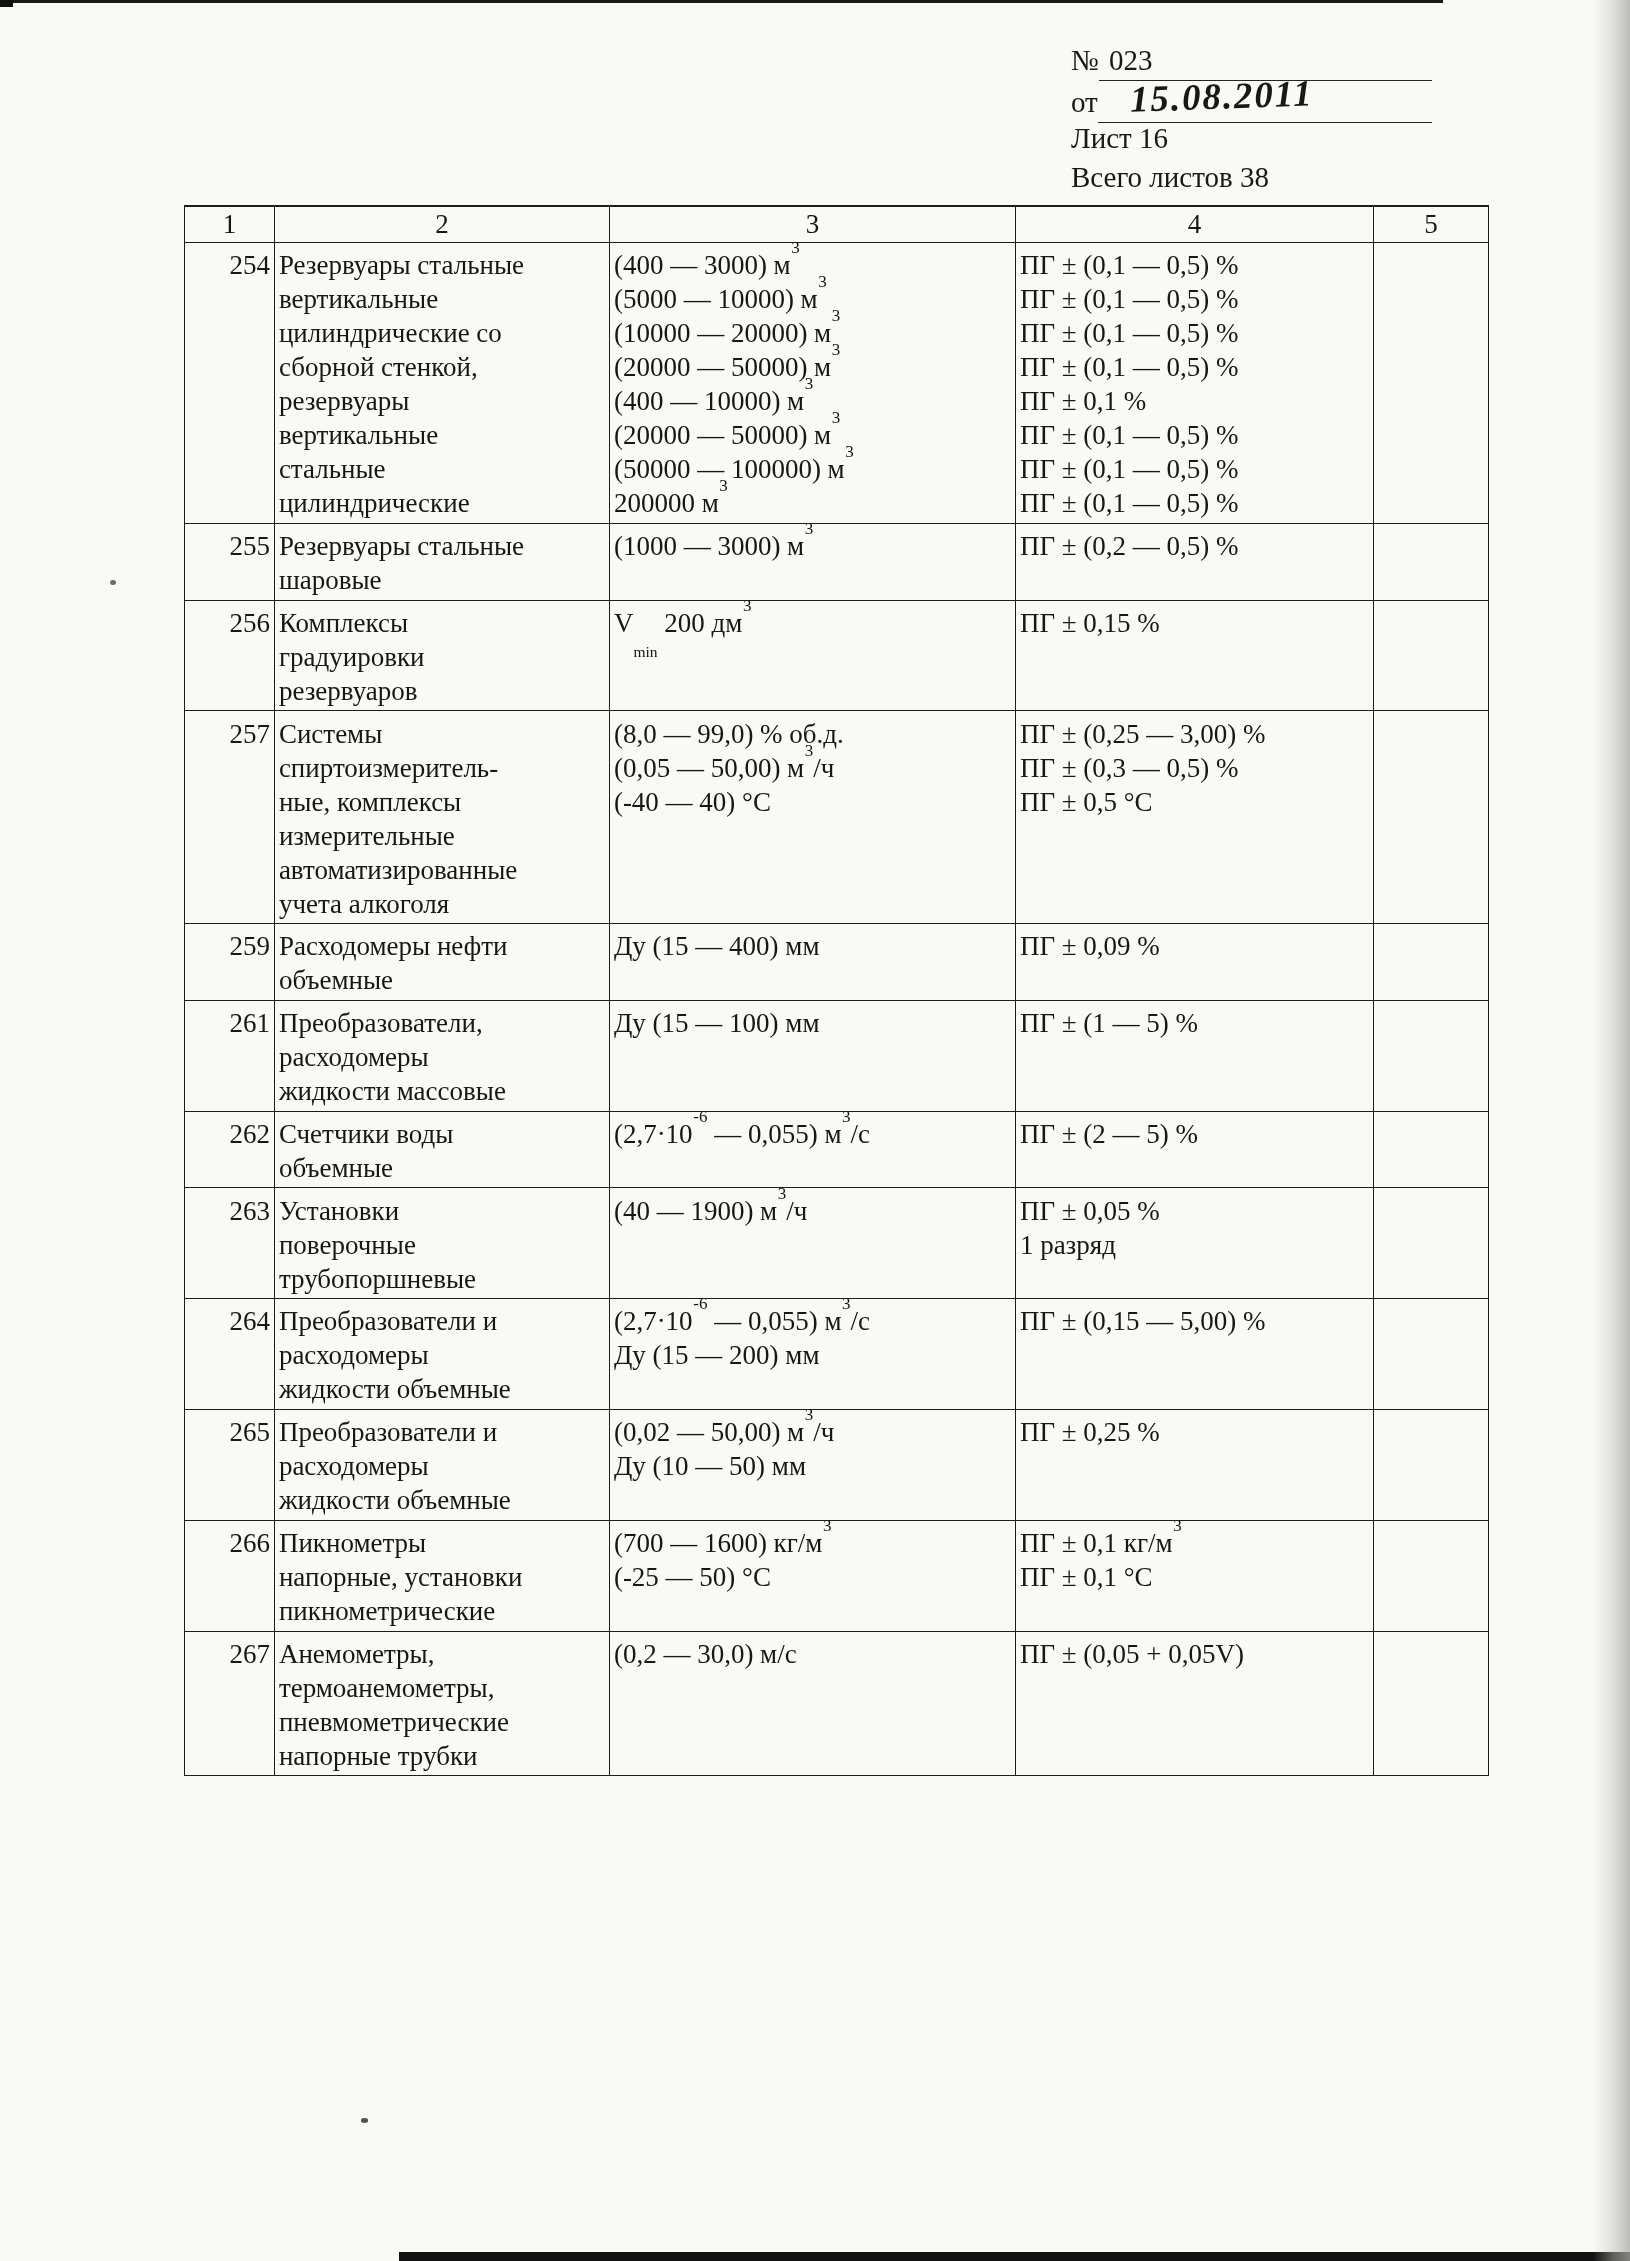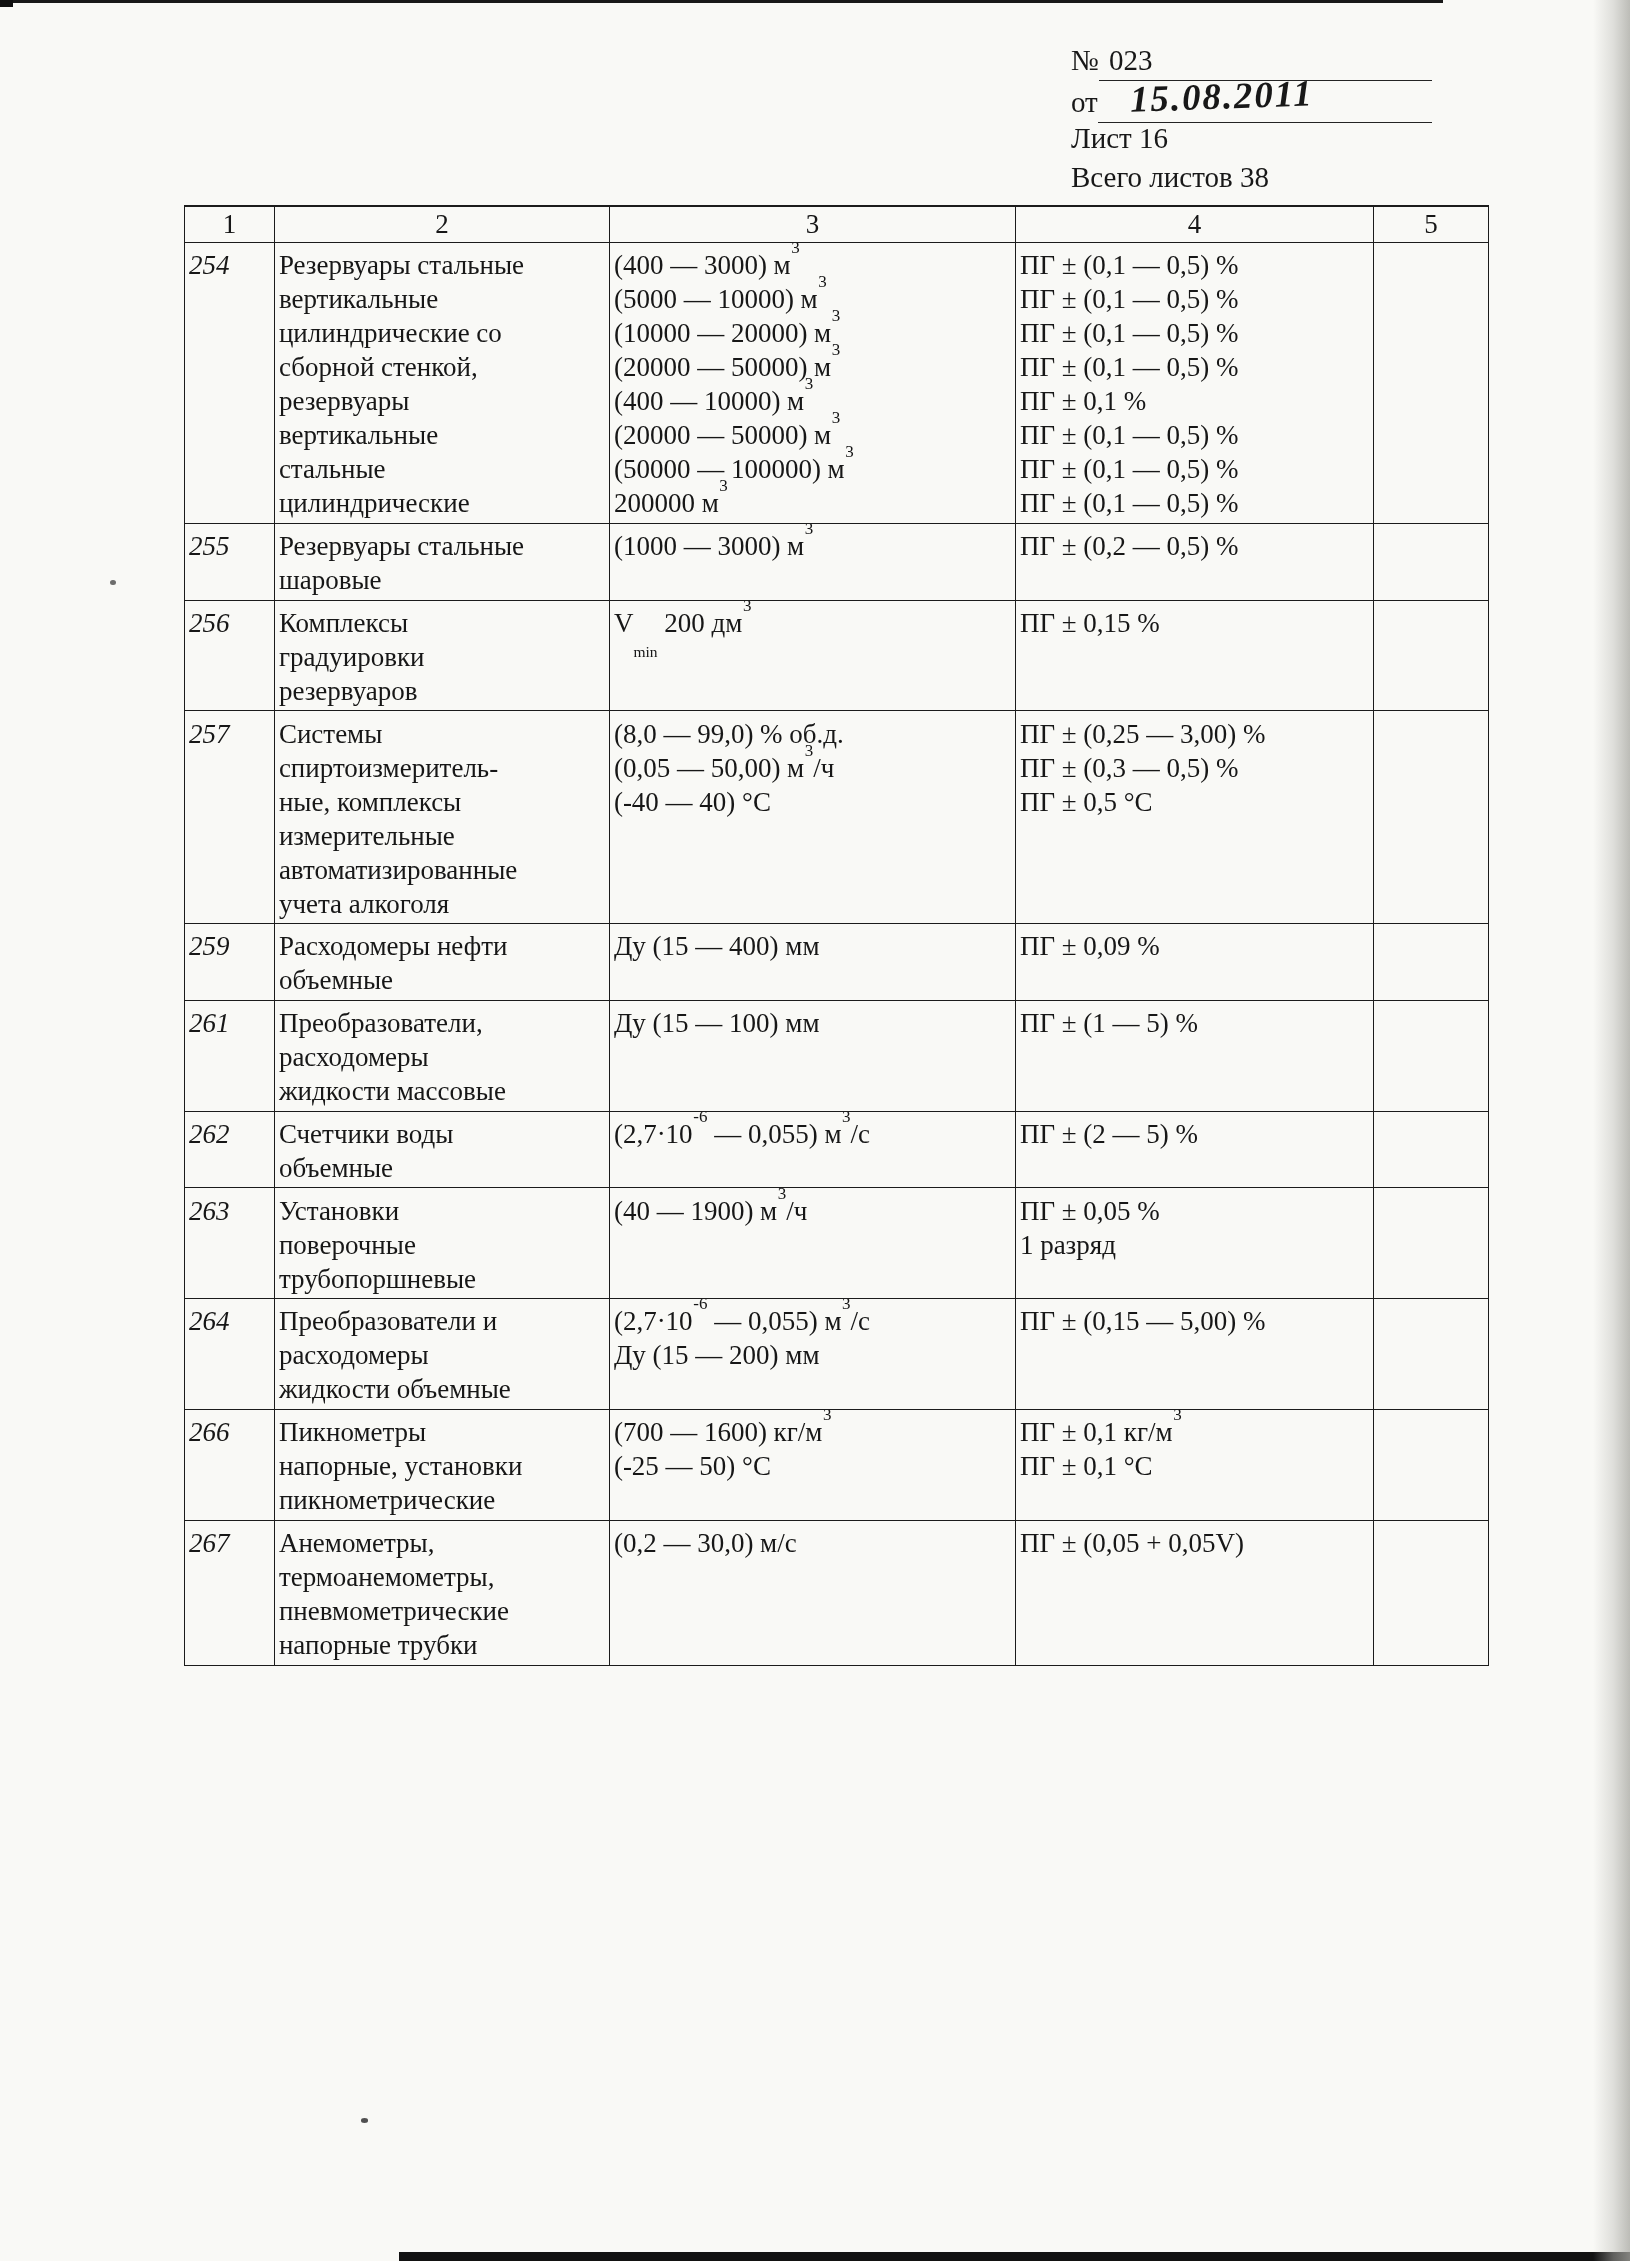--- a/index.html
+++ b/index.html
@@ -40,21 +40,21 @@
   }
   table.doc{border:1.9px solid #1c1c1c;}
   table.doc th{
     border:1.3px solid #1c1c1c;border-top-width:2.6px;border-bottom-width:1.9px;
     font-weight:normal;font-size:27px;height:35px;text-align:center;vertical-align:middle;padding:0;
   }
   table.doc td{
     border:1.3px solid #1c1c1c;vertical-align:top;
     padding:5.2px 3.9px 2.6px 3.9px;overflow:hidden;
   }
-  td.c1{text-align:left;padding-right:26px;font-style:italic;}
+  td.c1{text-align:right;padding-right:26px;}
   td.c2{padding-left:15.5px;}
   td.c3{padding-left:15.5px;}
   td.c4{padding-left:18px;}
   .ln{line-height:34px;white-space:nowrap;}
   .ln sup{font-size:17px;position:relative;top:-11px;line-height:0;margin-left:0.6px;}
   .ln sub{font-size:15.5px;position:relative;top:19px;line-height:0;}
 </style>
 </head>
 <body>
 
@@ -271,20 +271,38 @@
             <div class="ln">(2,7·10<sup>-6</sup> — 0,055) м<sup>3</sup>/с</div>
             <div class="ln">Ду (15 — 200) мм</div>
           </td>
           <td class="c4">
             <div class="ln">ПГ ± (0,15 — 5,00) %</div>
           </td>
           <td class="c5"></td>
         </tr>
         <tr>
           <td class="c1">
+            <div class="ln">265</div>
+          </td>
+          <td class="c2">
+            <div class="ln">Преобразователи и</div>
+            <div class="ln">расходомеры</div>
+            <div class="ln">жидкости объемные</div>
+          </td>
+          <td class="c3">
+            <div class="ln">(0,02 — 50,00) м<sup>3</sup>/ч</div>
+            <div class="ln">Ду (10 — 50) мм</div>
+          </td>
+          <td class="c4">
+            <div class="ln">ПГ ± 0,25 %</div>
+          </td>
+          <td class="c5"></td>
+        </tr>
+        <tr>
+          <td class="c1">
             <div class="ln">266</div>
           </td>
           <td class="c2">
             <div class="ln">Пикнометры</div>
             <div class="ln">напорные, установки</div>
             <div class="ln">пикнометрические</div>
           </td>
           <td class="c3">
             <div class="ln">(700 — 1600) кг/м<sup>3</sup></div>
             <div class="ln">(-25 — 50) °С</div>

